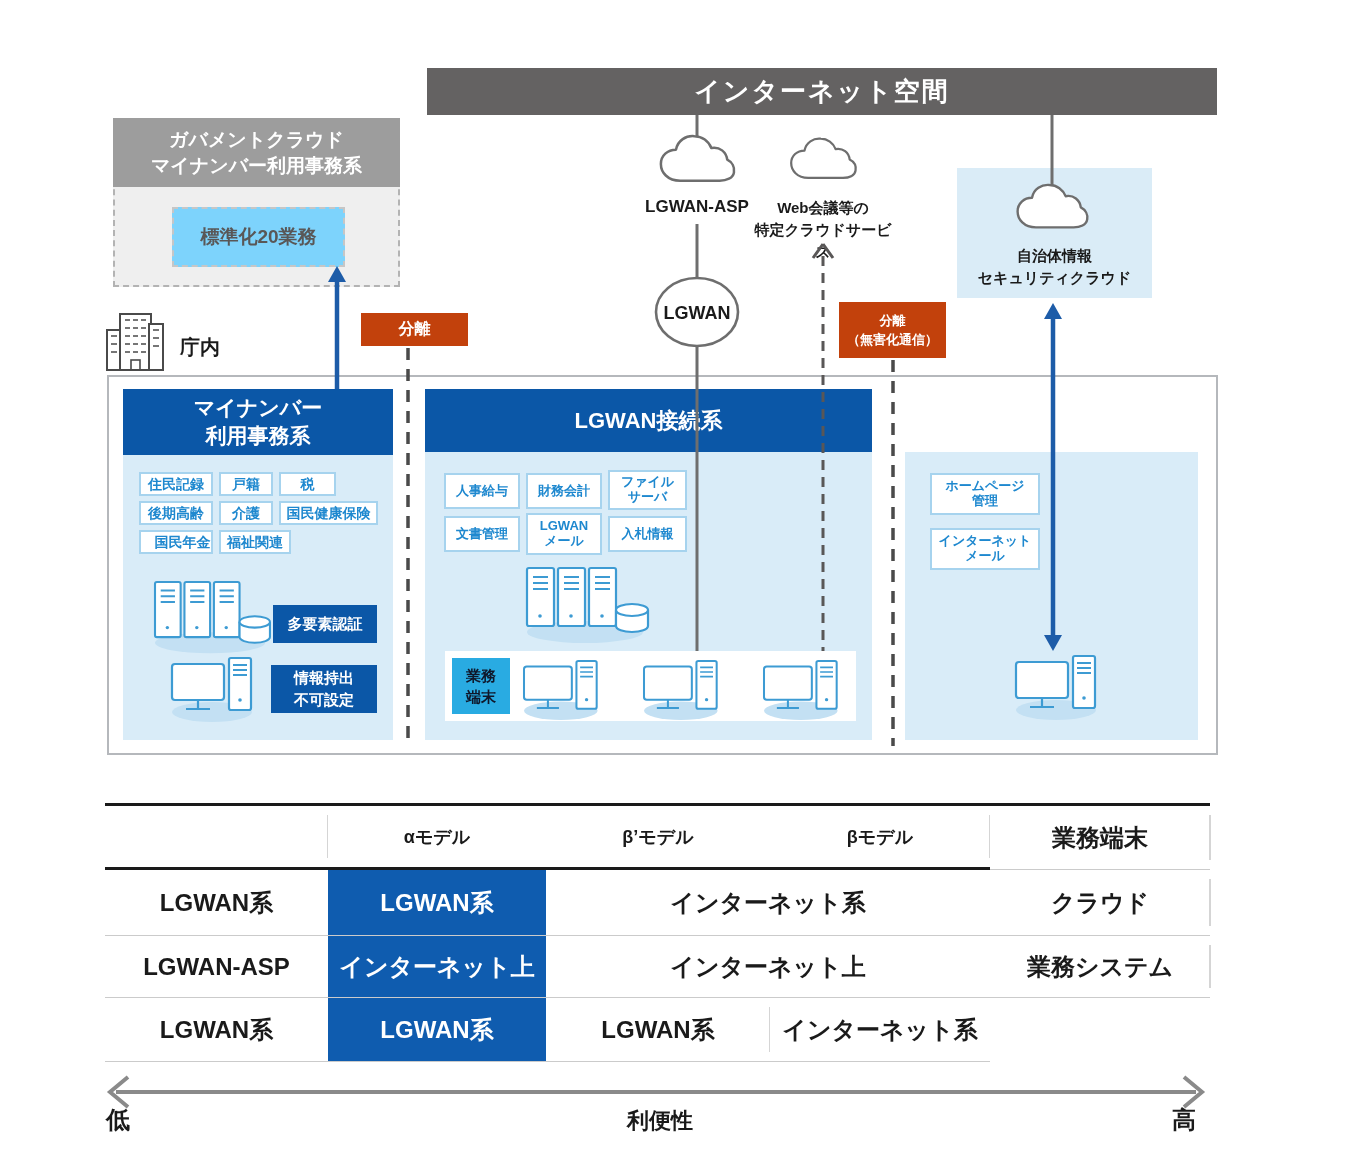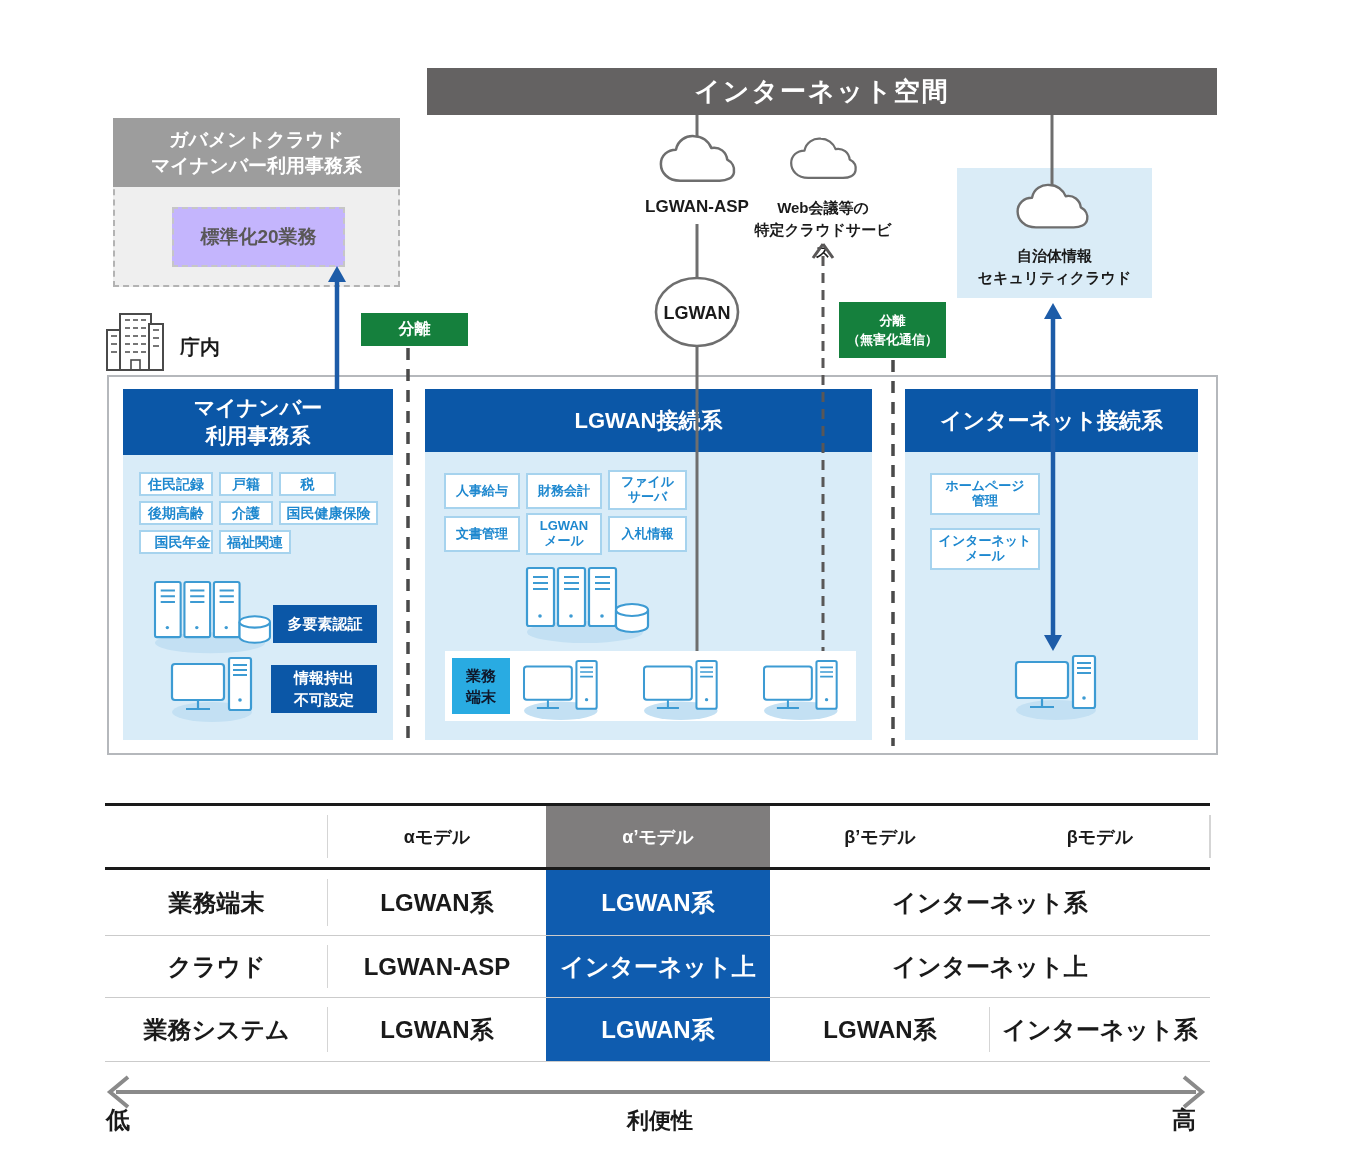--- a/index.html
+++ b/index.html
@@ -10,28 +10,28 @@
   .center{display:flex;align-items:center;justify-content:center;text-align:center;}
 
   
   .banner{left:427px;top:68px;width:790px;height:47px;background:#646262;color:#fff;
           font-size:26px;font-weight:bold;letter-spacing:2px;}
 
   
   .govbox{left:113px;top:118px;width:287px;height:169px;background:#efefef;border:2px dashed #b3b3b3;}
   .govhead{left:113px;top:118px;width:287px;height:69px;background:#9d9d9d;color:#fff;
            font-size:19px;font-weight:bold;line-height:1.35;}
-  .govchip{left:172px;top:207px;width:173px;height:60px;background:#c4b5fd;border:2px dashed #c6c6c6;
+  .govchip{left:172px;top:207px;width:173px;height:60px;background:#7dd3fc;border:2px dashed #c6c6c6;
            color:#595757;font-size:19px;font-weight:bold;}
 
   
   .chounai{left:180px;top:334px;font-size:20px;font-weight:bold;}
 
   
-  .seplabel{background:#15803d;color:#fff;font-weight:bold;}
+  .seplabel{background:#c2410c;color:#fff;font-weight:bold;}
   .sep-left{left:361px;top:313px;width:107px;height:33px;font-size:16px;}
   .sep-right{left:839px;top:302px;width:107px;height:56px;font-size:13px;line-height:1.5;}
 
   
   .cap{color:#1a1a1a;text-align:center;}
   .cap-asp{left:637px;top:197px;width:120px;font-size:17px;font-weight:600;}
   .cap-web{left:748px;top:197px;width:150px;font-size:15px;font-weight:600;line-height:1.45;}
   .cap-sec{left:962px;top:245px;width:185px;font-size:15px;font-weight:600;line-height:1.45;}
 
   
@@ -136,30 +136,28 @@
 サーバ</div>
   <div class="abs chip chip-s pre" style="left:444px;top:516px;width:76px;height:36px;">文書管理</div>
   <div class="abs chip chip-s pre" style="left:526px;top:513px;width:76px;height:42px;">LGWAN
 メール</div>
   <div class="abs chip chip-s pre" style="left:608px;top:516px;width:79px;height:36px;">入札情報</div>
   <div class="abs strip"></div>
   <div class="abs terminal center pre">業務
 端末</div>
 
   <div class="abs colbody body-in"></div>
-  <div class="abs colhead head-in center">インターネット接続系</div>
   <div class="abs chip chip-s pre" style="left:930px;top:473px;width:110px;height:42px;">ホームページ
 管理</div>
   <div class="abs chip chip-s pre" style="left:930px;top:522px;width:110px;height:42px;margin-top:6px;">インターネット
 メール</div>
 
   <div class="abs nettable">
     <div class="tcell thead vdiv"></div>
     <div class="tcell thead">αモデル</div>
-    <div class="tcell thead thead-hi">α’モデル</div>
     <div class="tcell thead">β’モデル</div>
     <div class="tcell thead vdiv">βモデル</div>
 
     <div class="tcell vdiv">業務端末</div>
     <div class="tcell">LGWAN系</div>
     <div class="tcell tblue">LGWAN系</div>
     <div class="tcell" style="grid-column:span 2;">インターネット系</div>
 
     <div class="tcell vdiv">クラウド</div>
     <div class="tcell">LGWAN-ASP</div>

